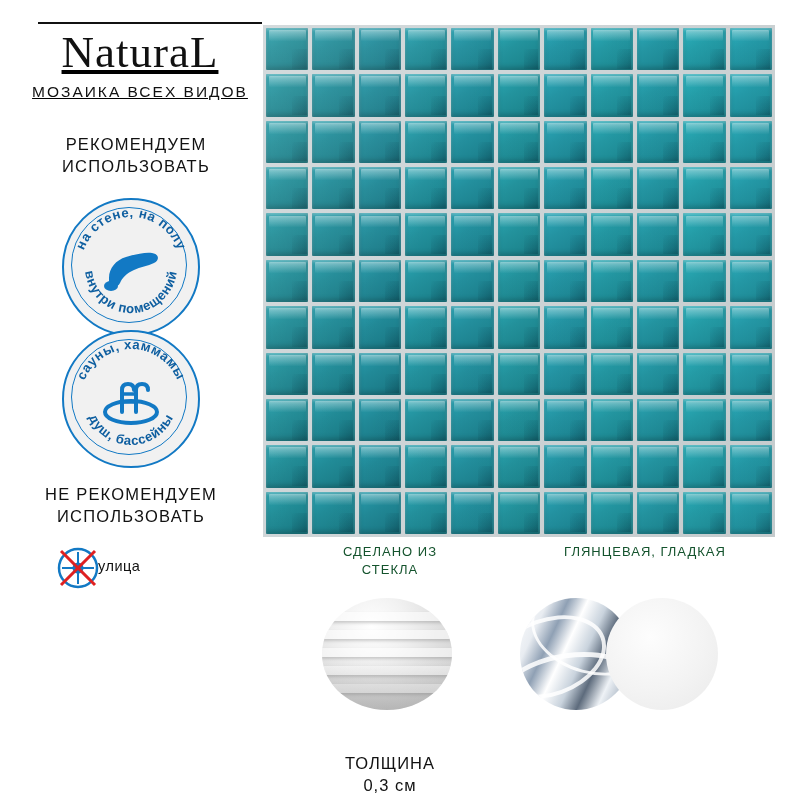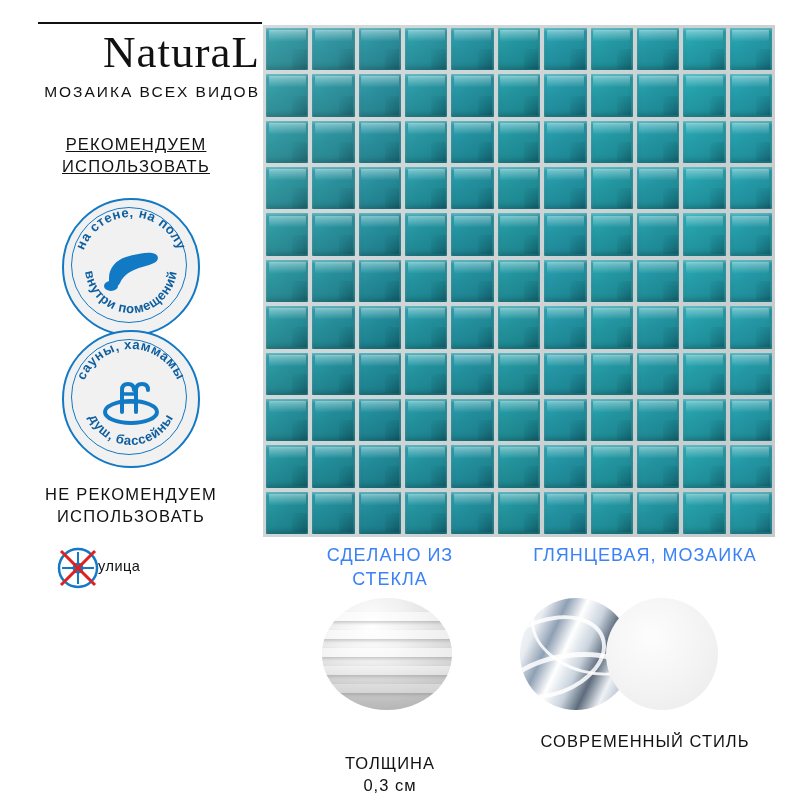--- a/index.html
+++ b/index.html
@@ -8,21 +8,21 @@
     background:#ffffff;
     font-family:"Liberation Sans", sans-serif;
     position:relative;
     overflow:hidden;
   }
   .page{position:absolute;left:0;top:0;width:800px;height:800px;}
 
   
   .left-col{position:absolute;left:0;top:0;width:262px;height:800px;}
 
-  .brand{position:absolute;left:20px;top:30px;width:240px;text-align:right;}
+  .brand{position:absolute;left:20px;top:30px;width:240px;text-align:center;text-decoration:underline;}
   .brand-title{
     font-family:"Liberation Serif", serif;
     font-size:45px;
     letter-spacing:1px;
     color:#111;
     line-height:1;
     white-space:nowrap;
   }
   .brand-sub{
     font-size:15.5px;
@@ -31,21 +31,21 @@
     margin-top:8px;
     white-space:nowrap;
     font-weight:400;
   }
   .brand-rule-top{
     position:absolute;left:18px;top:-8px;width:224px;height:2px;background:#111;
   }
 
   .rec-title{
     position:absolute;left:0;top:133px;width:272px;text-align:center;
-    font-size:16.5px;letter-spacing:1.2px;color:#111;line-height:1.35;text-decoration:underline;
+    font-size:16.5px;letter-spacing:1.2px;color:#111;line-height:1.35;
   }
 
   .badge{
     position:absolute;
     width:134px;height:134px;border-radius:50%;
     background:#f1f1f1;
     border:2.5px solid #1279c4;
   }
   .badge-inner{
     position:absolute;left:7px;top:7px;width:114px;height:114px;border-radius:50%;
@@ -114,21 +114,21 @@
     position:absolute;left:0;top:0;width:512px;height:512px;
     background:linear-gradient(115deg,rgba(255,255,255,0.10) 0%,rgba(255,255,255,0) 35%,rgba(0,0,0,0.05) 100%);
     pointer-events:none;
   }
 
   
   .feature{position:absolute;width:250px;text-align:center;}
   #feature-glass{left:265px;top:543px;}
   #feature-surface{left:520px;top:543px;}
   .feature-title{
-    font-size:18px;letter-spacing:1.0px;color:#3b82f6;line-height:1.35;
+    font-size:13px;letter-spacing:1.0px;color:#14532d;line-height:1.35;
   }
   .feature-caption{
     font-size:16.5px;letter-spacing:1.0px;color:#111;line-height:1.35;
   }
   #caption-thickness{position:absolute;left:265px;top:752px;width:250px;text-align:center;}
   #caption-style{position:absolute;left:520px;top:730px;width:250px;text-align:center;}
 
   .glass-ball{
     position:absolute;left:322px;top:598px;width:130px;height:112px;
     border-radius:50%;
@@ -374,29 +374,26 @@
     <div class="band" style="top:86px"></div>
     <div class="shade"></div>
   </div>
 
   <div id="caption-thickness">
     <div class="feature-caption">ТОЛЩИНА</div>
     <div class="feature-caption">0,3 см</div>
   </div>
 
   <div class="feature" id="feature-surface">
-    <div class="feature-title">ГЛЯНЦЕВАЯ, МОЗАИКА</div>
+    <div class="feature-title">ГЛЯНЦЕВАЯ, ГЛАДКАЯ</div>
   </div>
 
   <div class="surface-wrap">
     <div class="marble-circle">
       <div class="swirl" style="left:-30px;top:20px;width:110px;height:70px;transform:rotate(-20deg);"></div>
       <div class="swirl" style="left:10px;top:-10px;width:120px;height:80px;transform:rotate(15deg);border-width:3px;"></div>
       <div class="swirl" style="left:-20px;top:55px;width:130px;height:60px;transform:rotate(-8deg);border-width:5px;"></div>
     </div>
     <div class="plain-circle"></div>
   </div>
 
-  <div id="caption-style">
-    <div class="feature-caption">СОВРЕМЕННЫЙ СТИЛЬ</div>
-  </div>
 
 </div>
 
 </body></html>

